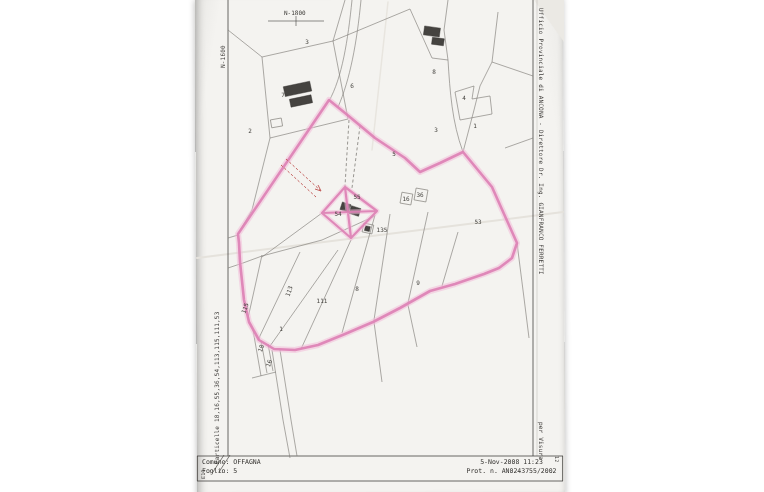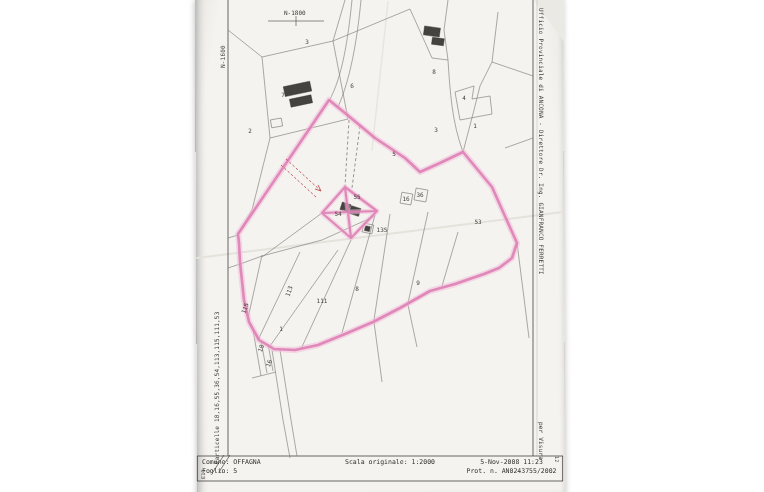--- a/index.html
+++ b/index.html
@@ -153,20 +153,19 @@
   <div class="vtext" style="left:213px;top:464px;transform:rotate(-90deg);">Particelle 18,16,55,36,54,113,115,111,53</div>
 
   <div class="vtext" style="left:200px;top:479px;transform:rotate(-90deg);font-size:5px;">E11</div>
   <div class="vtext" style="left:560px;top:456px;transform:rotate(90deg);font-size:5px;">12</div>
 
   <div class="tb" style="left:202px;top:458px;">
     <div>Comune: OFFAGNA</div>
     <div>Foglio: 5</div>
   </div>
   <div class="tb center" style="left:295px;top:458px;width:190px;">
-    <div>Scala originale: 1:2000</div>
   </div>
   <div class="tb right" style="left:462px;top:458px;width:99px;">
     <div>5-Nov-2008 11:23</div>
     <div>Prot. n. AN0243755/2002</div>
   </div>
 
 </div>
 
 </body></html>

